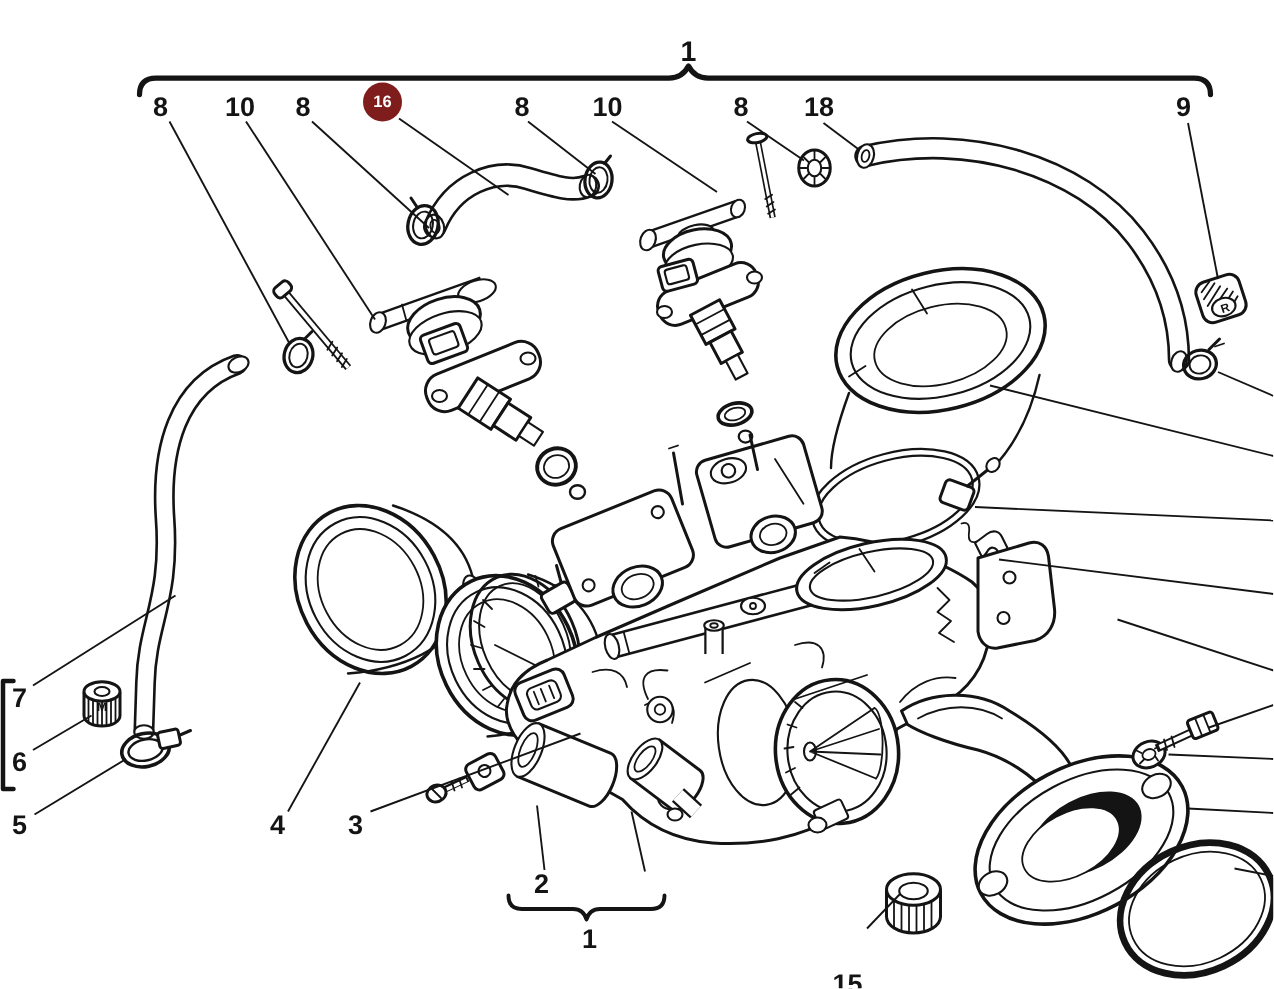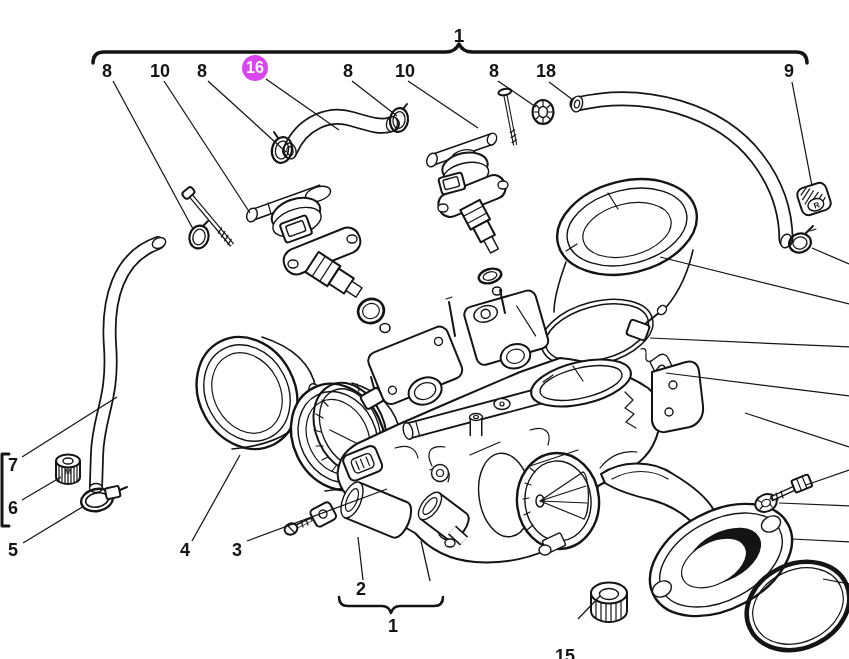--- a/index.html
+++ b/index.html
@@ -10,22 +10,22 @@
   .artwork{position:absolute;left:0;top:0;}
   .callout{
     position:absolute;transform:translate(-50%,-50%);
     font-weight:bold;font-size:18px;color:#141414;line-height:1;
     white-space:nowrap;user-select:none;
   }
   .callout.big{font-size:19px;}
   .badge{
     position:absolute;transform:translate(-50%,-50%);
     width:26px;height:26px;border-radius:50%;
-    background:#d946ef;color:#ffffff;
-    font-weight:bold;font-size:16px;line-height:1;
+    background:#7f1d1d;color:#ffffff;
+    font-weight:bold;font-size:11px;line-height:1;
     display:flex;align-items:center;justify-content:center;
   }
   .marking{
     position:absolute;transform:translate(-50%,-50%);
     font-weight:bold;font-size:8px;color:#141414;line-height:1;
   }
   
   .s2{stroke:#141414;stroke-width:2;fill:none;stroke-linecap:round;stroke-linejoin:round;}
   .s16{stroke:#141414;stroke-width:1.6;fill:none;stroke-linecap:round;stroke-linejoin:round;}
   .s1{stroke:#141414;stroke-width:1.2;fill:none;stroke-linecap:round;stroke-linejoin:round;}

